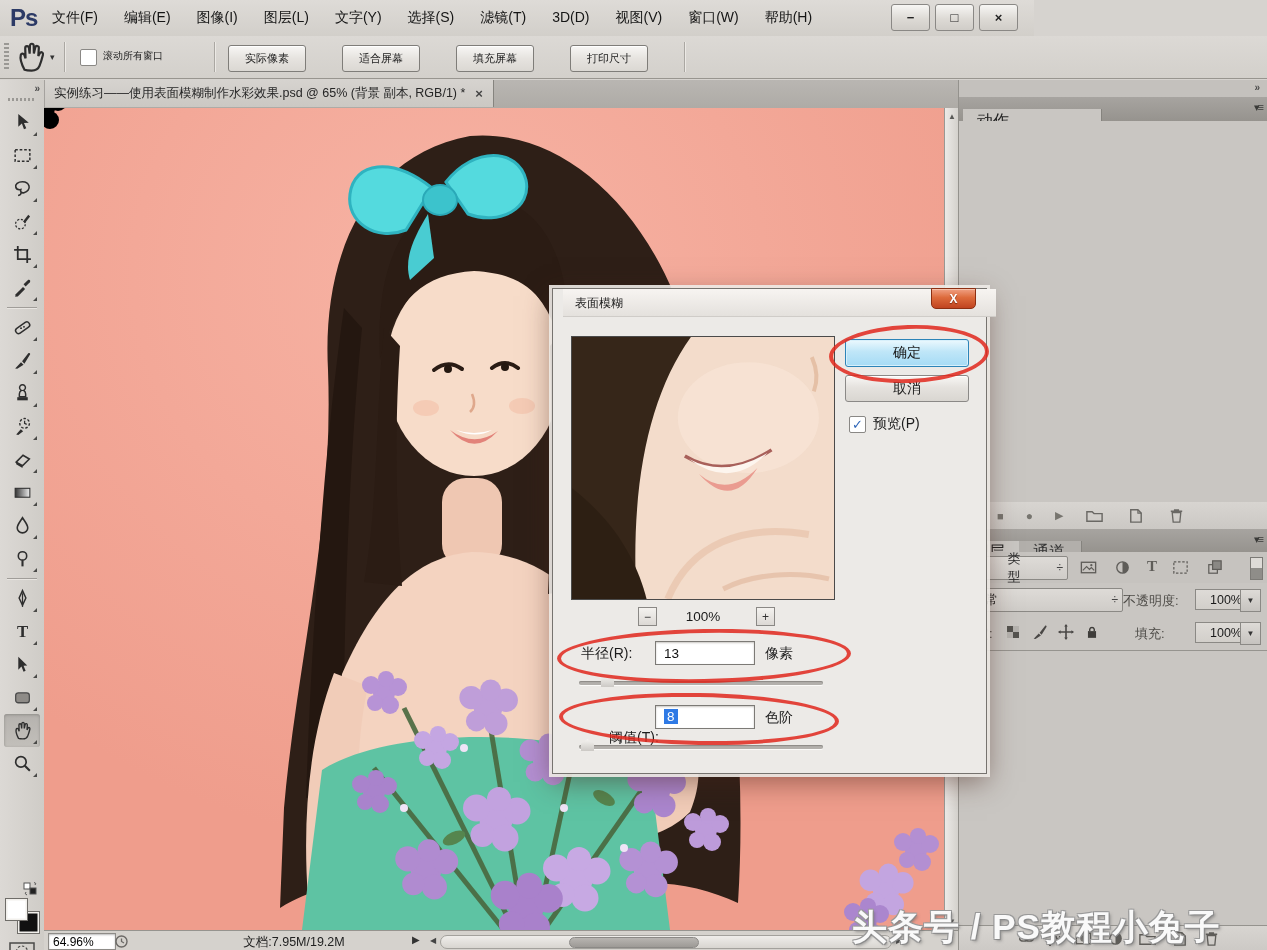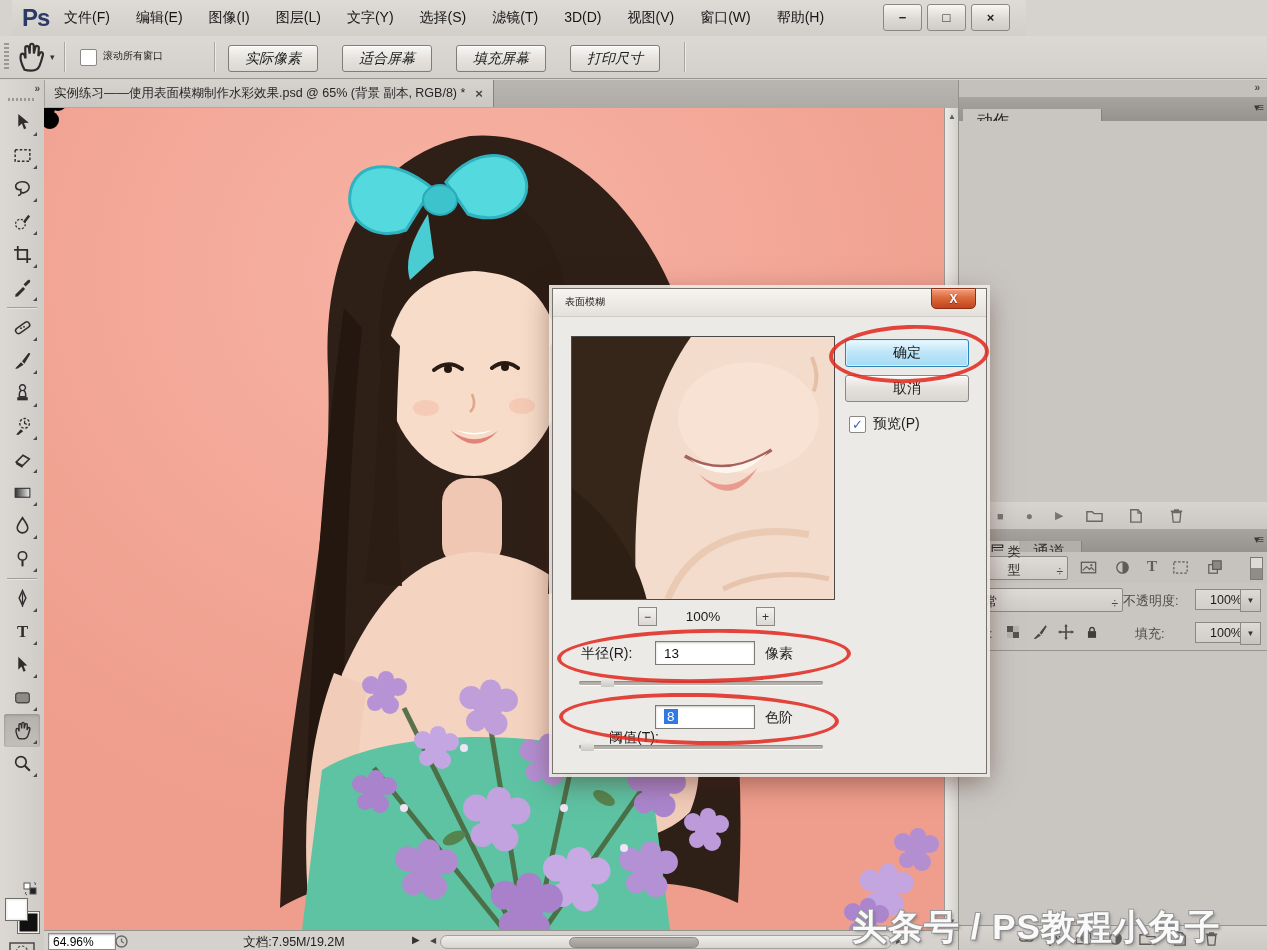--- a/index.html
+++ b/index.html
@@ -1,41 +1,41 @@
 <!DOCTYPE html>
 <html><head>
 <meta charset="utf-8">
 <style>
   html,body{margin:0;padding:0;background:#777;}
   .screen{position:relative;width:1267px;height:950px;background:#d6d3cf;
     font-family:"Liberation Sans","DejaVu Sans",sans-serif;overflow:hidden;
     -webkit-user-select:none;user-select:none;color:#1a1a1a;}
   .abs{position:absolute;}
   
-  .menubar{left:12px;top:0;width:1014px;height:36px;background:linear-gradient(#dedbd7,#d2cfca);
-    border-bottom:1px solid #a5a29e;}
+  .menubar{left:0;top:0;width:1014px;height:36px;background:linear-gradient(#dedbd7,#d2cfca);
+    border-bottom:1px solid #a5a29e;padding-left:20px;}
   .pslogo{left:10px;top:4px;font-size:24px;font-weight:bold;color:#2c3a66;letter-spacing:-1px;}
   .menuitems{left:52px;top:9px;display:flex;gap:26px;font-size:14px;color:#151515;}
   .menuitems span{cursor:default;}
   .winbtns{right:16px;top:4px;display:flex;gap:5px;}
   .winbtn{width:37px;height:25px;background:linear-gradient(#f7f6f4,#dddad5 55%,#d0cdc8);
     border:1px solid #8a8885;border-radius:3px;font-size:13px;font-weight:bold;color:#222;
     display:flex;align-items:center;justify-content:center;}
   
   .optbar{left:0;top:36px;width:1267px;height:42px;background:linear-gradient(#dcd9d5,#d3d0cb);
     border-bottom:1px solid #98958f;}
   .vgrip{width:5px;height:28px;background:repeating-linear-gradient(#9a9894 0 2px,transparent 2px 4px);}
   .toolchip{left:14px;top:6px;width:34px;height:30px;display:flex;align-items:center;justify-content:center;}
   .caret{font-size:9px;color:#333;}
   .vsep{width:1px;height:30px;background:#aaa7a2;box-shadow:1px 0 0 #ece9e5;}
   .chk{width:15px;height:15px;background:#fff;border:1px solid #8a8885;border-radius:2px;}
   .optlabel{font-size:10px;color:#1c1c1c;}
   .optbtn{height:25px;padding:0 16px;background:linear-gradient(#f8f7f5,#e6e3df 50%,#dbd8d3);
-    border:1px solid #7f7d79;border-radius:3px;font-size:14px;display:flex;align-items:center;
-    box-shadow:inset 0 1px 0 #fff;font-style:italic;}
+    border:1px solid #7f7d79;border-radius:3px;font-size:11px;display:flex;align-items:center;
+    box-shadow:inset 0 1px 0 #fff;}
   
   .tabbar{left:44px;top:80px;width:914px;height:28px;background:linear-gradient(#b9b6b2,#aeaba6);
     border-bottom:1px solid #8f8d89;}
   .doctab{left:0;top:0;height:27px;max-width:600px;background:linear-gradient(#d6d3cf,#cbc8c3);
     border-right:1px solid #86847f;display:flex;align-items:center;padding:0 10px;gap:10px;
     font-size:12.5px;color:#262626;white-space:nowrap;}
   .tabclose{font-size:13px;color:#444;font-weight:bold;}
   
   .toolcol{left:0;top:80px;width:44px;height:870px;background:linear-gradient(90deg,#dcd9d5,#cfccc7);
     border-right:1px solid #a5a29e;}
@@ -70,42 +70,42 @@
   .ptabbar{position:absolute;left:0;width:309px;background:linear-gradient(#a7a4a0,#96938e);border-bottom:1px solid #8a8883;}
   .ptab{position:absolute;top:12px;height:100%;display:flex;align-items:center;padding:0 14px;font-size:16px;color:#222;}
   .ptab.on{background:#c9c6c2;border-right:1px solid #85837e;}
   .ptab.off{background:#b2afab;border-right:1px solid #85837e;color:#333;}
   .pmenu{position:absolute;right:6px;top:4px;font-size:11px;color:#3a3a38;letter-spacing:-2px;}
   .abody{left:0;top:41px;width:309px;height:381px;background:#c9c6c2;border-bottom:1px solid #8f8d89;}
   .abtnrow{left:0;top:422px;width:309px;height:27px;background:linear-gradient(#d8d5d1,#cbc8c4);
     border-bottom:1px solid #98968f;display:flex;align-items:center;gap:22px;padding-left:38px;color:#77756f;}
   .lfilter{left:0;top:472px;width:309px;height:31px;background:#c6c3bf;}
   .combo{background:linear-gradient(#dedbd7,#cfccc8);border:1px solid #8b8985;border-radius:2px;
-    display:flex;align-items:flex-end;font-size:13px;color:#2a2a2a;gap:24px;}
+    display:flex;align-items:center;font-size:13px;color:#2a2a2a;gap:24px;}
   .spin{margin-left:auto;font-size:12px;color:#444;padding:0 4px;}
   .ddbox{background:linear-gradient(#dedbd7,#d2cfca);border:1px solid #8b8985;font-size:12.5px;
     display:flex;align-items:center;justify-content:flex-end;padding:0 4px;}
   .ddbtn{background:linear-gradient(#dedbd7,#c6c3bf);border:1px solid #8b8985;font-size:8px;color:#333;
     display:flex;align-items:center;justify-content:center;}
   .plabel{font-size:13px;color:#4e4c48;}
   .lrow{position:absolute;left:0;width:309px;height:43px;border-bottom:1px solid #b0ada9;}
   .lrow.sel{background:#b9d2ef;border-bottom:1px solid #9cb1c9;}
   .eyebox{position:absolute;left:0;top:0;width:30px;height:43px;border-right:1px solid #a8a5a1;
     display:flex;align-items:center;justify-content:center;}
   .lthumb{position:absolute;left:36px;top:3px;width:46px;height:36px;border:1px solid #7d7b77;background:#f2a494;}
   .bk{position:absolute;width:7px;height:7px;}
   .lname{position:absolute;left:94px;top:13px;font-size:14px;color:#111;}
   .lbotbar{left:0;top:845px;width:309px;height:25px;background:linear-gradient(#d8d5d1,#ccc9c5);
     border-top:1px solid #95938e;display:flex;align-items:center;gap:13px;padding-left:58px;}
   .pic{width:19px;height:19px;}
   
   .dialog{left:552px;top:288px;width:433px;height:484px;background:#eceae7;border:1px solid #76736f;
     box-shadow:0 0 0 3px rgba(238,235,231,.9),0 8px 26px rgba(70,35,25,.5);z-index:50;}
-  .dtitle{left:0;top:0;width:100%;height:27px;background:linear-gradient(#f7f4f1,#e4e1dd);
-    border-bottom:1px solid #cfccc8;font-size:10px;color:#222;}
+  .dtitle{left:10px;top:0;width:100%;height:27px;background:linear-gradient(#f7f4f1,#e4e1dd);
+    border-bottom:1px solid #cfccc8;font-size:12px;color:#222;}
   .dclose{right:10px;top:-1px;width:43px;height:19px;border:1px solid #8d2f12;border-radius:0 0 5px 5px;
     background:linear-gradient(#f0a184,#dd6b3c 45%,#c04420);color:#fff;font-weight:bold;font-size:12px;
     display:flex;align-items:center;justify-content:center;text-shadow:0 1px 1px #7a2a10;box-shadow:inset 0 1px 0 #f7c0a8;}
   .pframe{left:18px;top:47px;width:262px;height:262px;background:#fff;border:1px solid #4a4a4a;}
   .zbtn{width:17px;height:17px;background:linear-gradient(#f4f2ef,#dcd9d5);border:1px solid #8a8885;
     font-size:12px;display:flex;align-items:center;justify-content:center;color:#333;}
   .dlabel{font-size:14px;color:#1c1c1c;}
   .dinput{width:90px;height:22px;background:#fff;border:1px solid #7c7a76;box-shadow:inset 0 1px 2px #c9c6c2;
     font-size:13.5px;padding:0 0 0 8px;font-family:"Liberation Sans",sans-serif;color:#111;}
   .hl{background:#2f7ae5;color:#fff;padding:0 3px;}
@@ -184,21 +184,21 @@
     <div class="abs vsep" style="left:214px;top:6px;"></div>
     <div class="abs optbtn" style="left:228px;top:9px;">实际像素</div>
     <div class="abs optbtn" style="left:342px;top:9px;">适合屏幕</div>
     <div class="abs optbtn" style="left:456px;top:9px;">填充屏幕</div>
     <div class="abs optbtn" style="left:570px;top:9px;">打印尺寸</div>
     <div class="abs vsep" style="left:684px;top:6px;"></div>
   </div>
 
   <div class="abs tabbar">
     <div class="abs doctab">
-      <span>实例练习——使用表面模糊制作水彩效果.psd @ 65% (背景 副本, RGB/8) *</span>
+      <span>实例练习——使用表面模糊制作水彩效果.psd @ 65% (背景 副本, RGB/1) *</span>
       <span class="tabclose">×</span>
     </div>
   </div>
 
   <div class="abs toolcol">
     <div class="toolhead">»</div>
     <div class="toolgrip"></div>
     <div class="toolstrip">
         <div class="tool">
           <svg viewBox="0 0 20 20">

